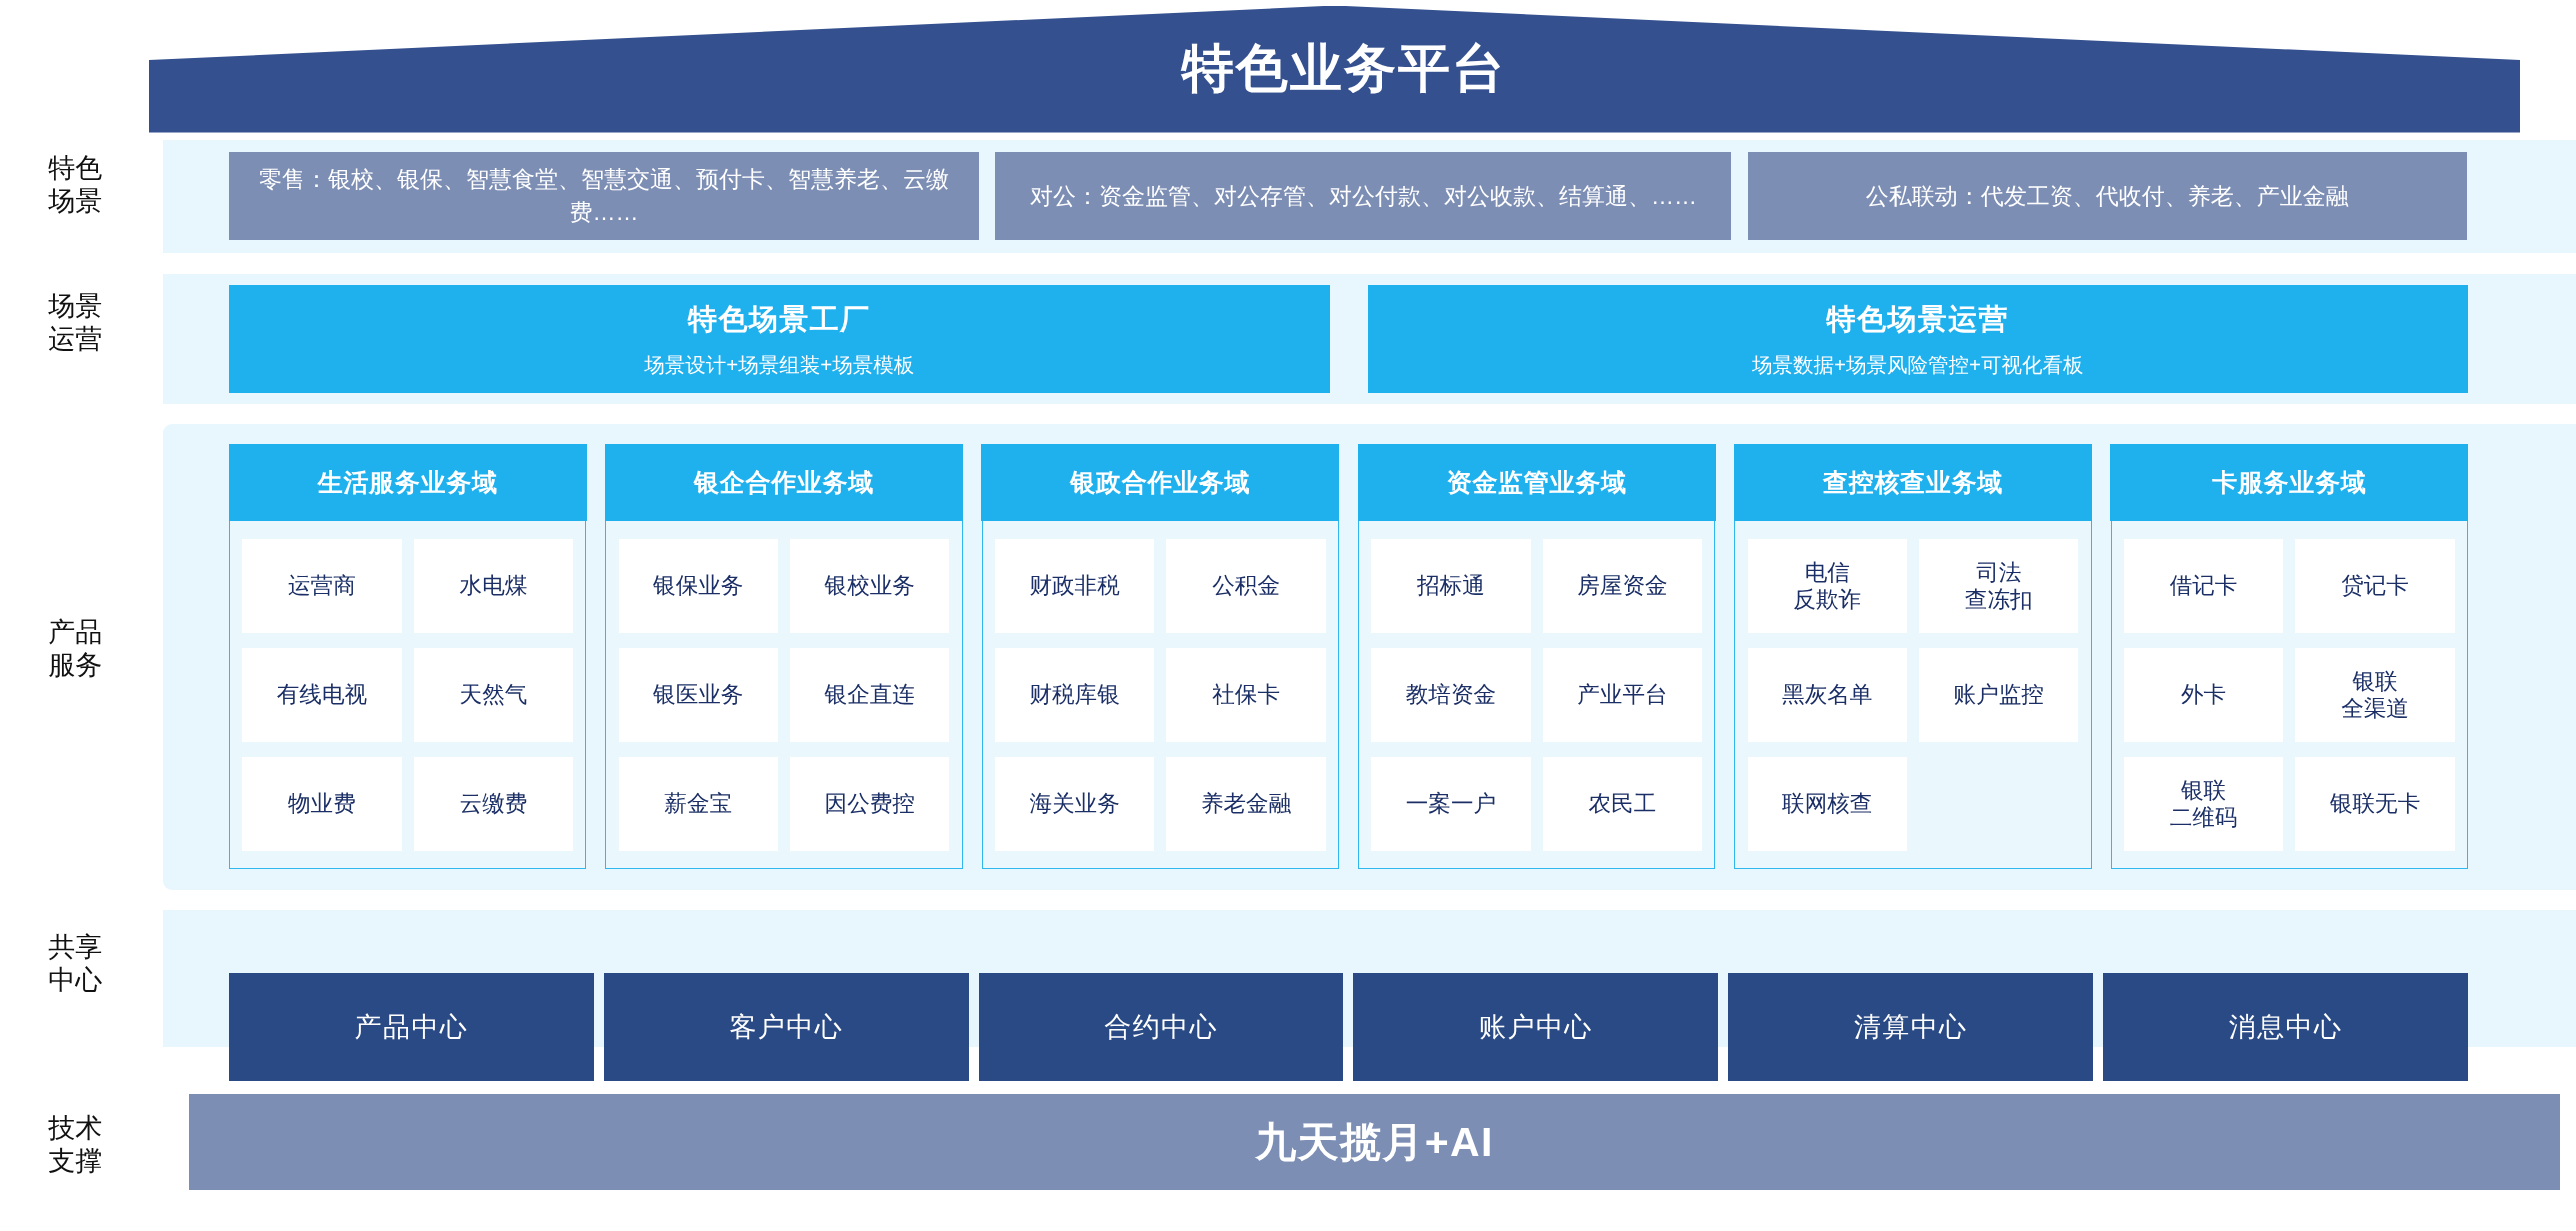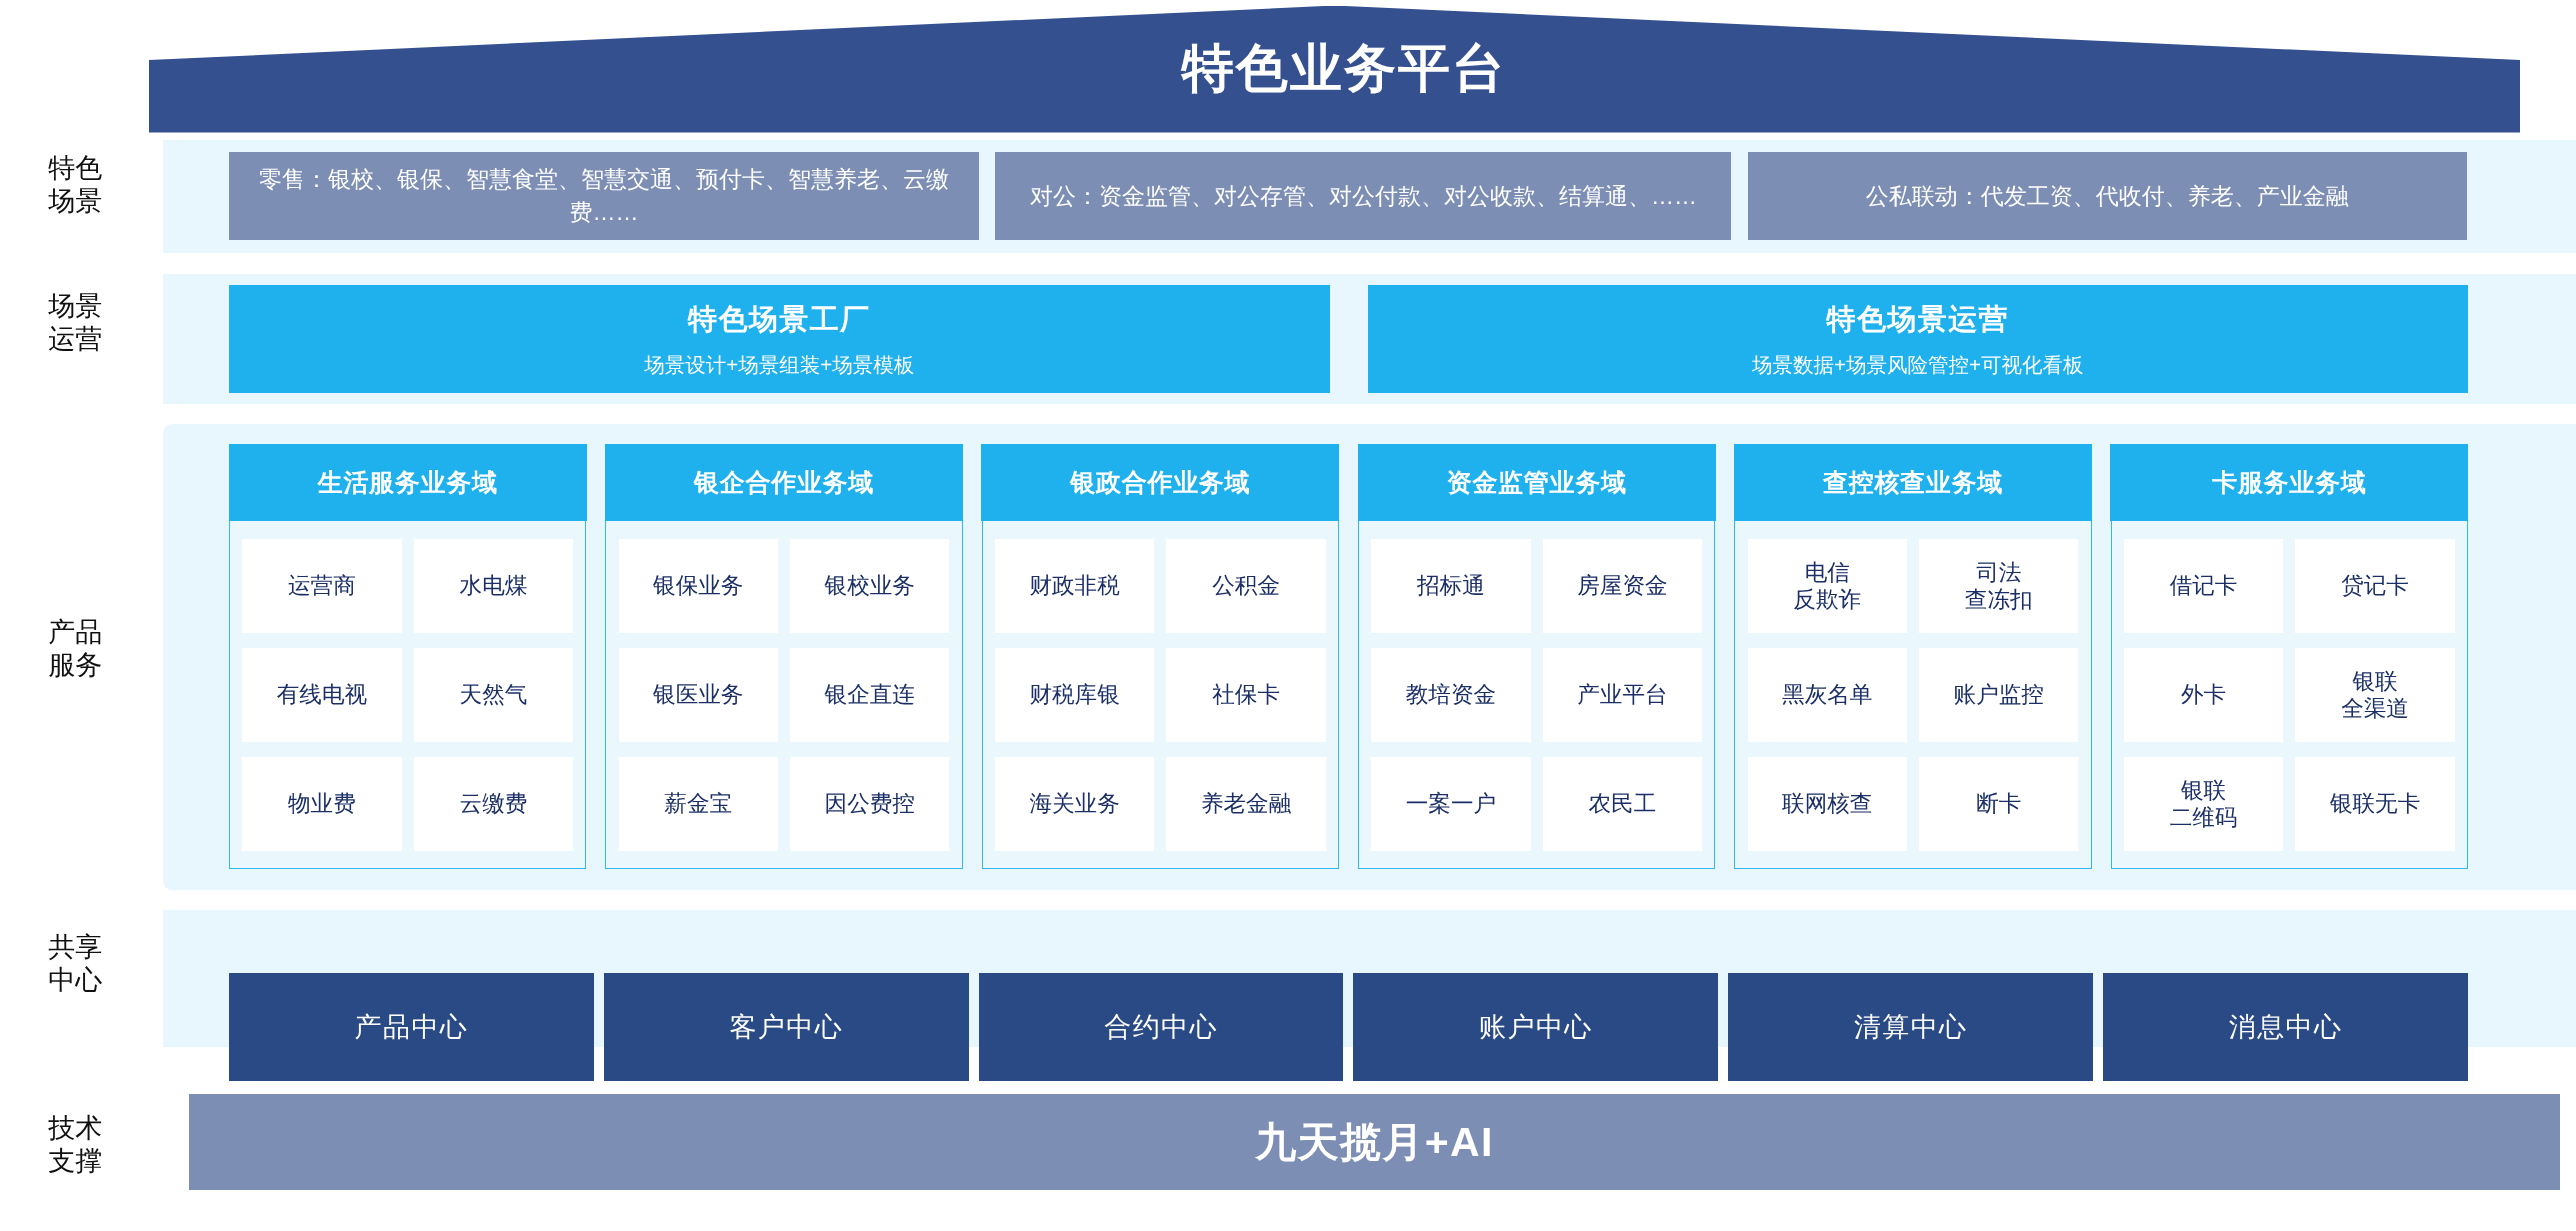--- a/index.html
+++ b/index.html
@@ -258,21 +258,20 @@
       <div class="domain-card">
         <div class="domain-head">查控核查业务域</div>
         <div class="domain-grid">
           <div class="domain-item">电信
 反欺诈</div>
           <div class="domain-item">司法
 查冻扣</div>
           <div class="domain-item">黑灰名单</div>
           <div class="domain-item">账户监控</div>
           <div class="domain-item">联网核查</div>
-          <div class="domain-item">断卡</div>
         </div>
       </div>
 
       <div class="domain-card">
         <div class="domain-head">卡服务业务域</div>
         <div class="domain-grid">
           <div class="domain-item">借记卡</div>
           <div class="domain-item">贷记卡</div>
           <div class="domain-item">外卡</div>
           <div class="domain-item">银联

